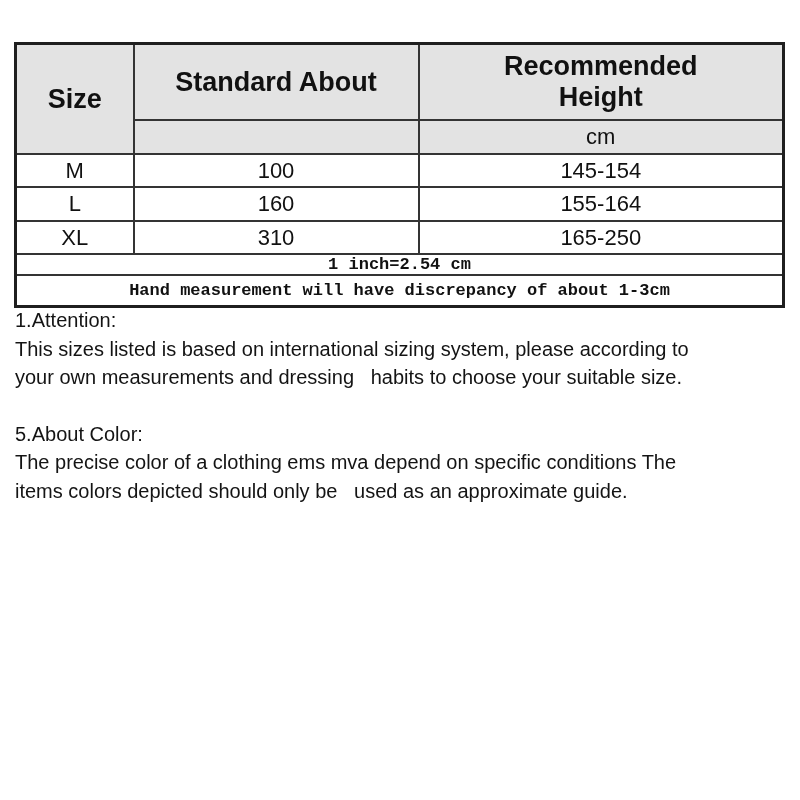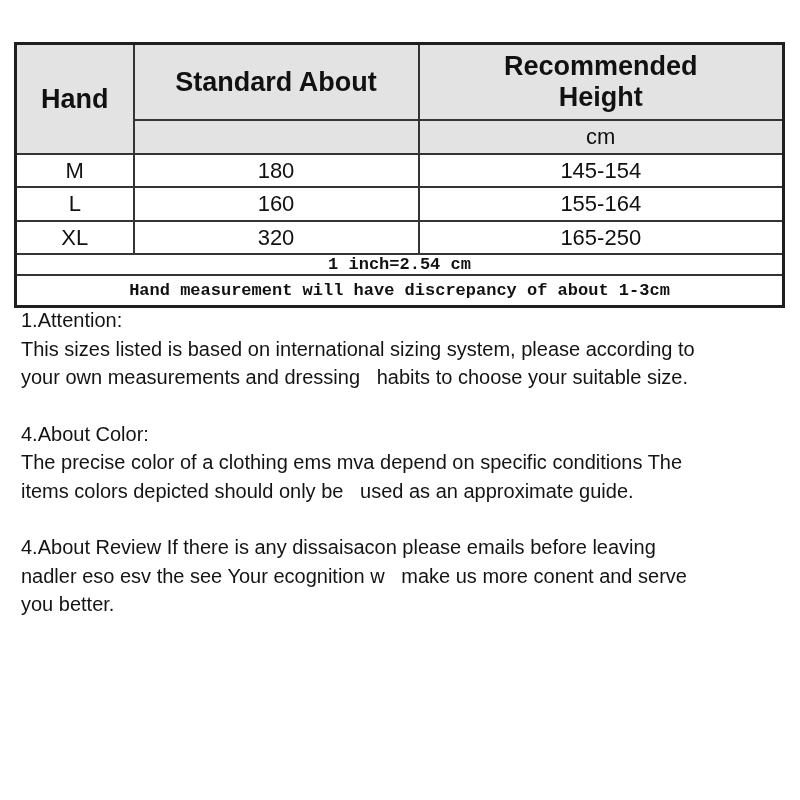--- a/index.html
+++ b/index.html
@@ -49,21 +49,21 @@
   td.note-cell {
     font-family: "Liberation Mono", monospace;
     font-weight: bold;
     font-size: 17px;
     background: #ffffff;
   }
 
   
   .notes-area {
     position: absolute;
-    left: 21px; top: 306px;
+    left: 15px; top: 306px;
     width: 775px;
   }
   .para {
     white-space: pre-wrap;
     font-size: 20px;
     line-height: 28.5px;
     margin: 0 0 28px 0;
     color: #141414;
   }
 </style>
@@ -73,59 +73,56 @@
 <div class="page">
 
   <table class="size-table">
     <colgroup>
       <col style="width:118px">
       <col style="width:285px">
       <col style="width:365px">
     </colgroup>
     <tbody>
       <tr class="r-head1">
-        <td class="hdr" rowspan="2">Hand</td>
+        <td class="hdr" rowspan="2">Size</td>
         <td class="hdr">Standard About</td>
         <td class="hdr">
           <div class="rec-height-wrap">Recommended Height</div>
         </td>
       </tr>
       <tr class="r-head2">
         <td class="hdr-sub"></td>
         <td class="hdr-sub">cm</td>
       </tr>
       <tr class="r-data">
         <td class="data-cell">M</td>
-        <td class="data-cell">180</td>
+        <td class="data-cell">100</td>
         <td class="data-cell">145-154</td>
       </tr>
       <tr class="r-data" style="height:34px;">
         <td class="data-cell">L</td>
         <td class="data-cell">160</td>
         <td class="data-cell">155-164</td>
       </tr>
       <tr class="r-data">
         <td class="data-cell">XL</td>
-        <td class="data-cell">320</td>
+        <td class="data-cell">310</td>
         <td class="data-cell">165-250</td>
       </tr>
       <tr class="r-note1">
         <td class="note-cell" colspan="3">1 inch=2.54 cm</td>
       </tr>
       <tr class="r-note2">
         <td class="note-cell" colspan="3">Hand measurement will have discrepancy of about 1-3cm</td>
       </tr>
     </tbody>
   </table>
 
   <div class="notes-area">
     <div class="para">1.Attention:
 This sizes listed is based on international sizing system, please according to
 your own measurements and dressing   habits to choose your suitable size.</div>
-    <div class="para">4.About Color:
+    <div class="para">5.About Color:
 The precise color of a clothing ems mva depend on specific conditions The
 items colors depicted should only be   used as an approximate guide.</div>
-    <div class="para">4.About Review If there is any dissaisacon please emails before leaving
-nadler eso esv the see Your ecognition w   make us more conent and serve
-you better.</div>
   </div>
 
 </div>
 
 </body></html>

